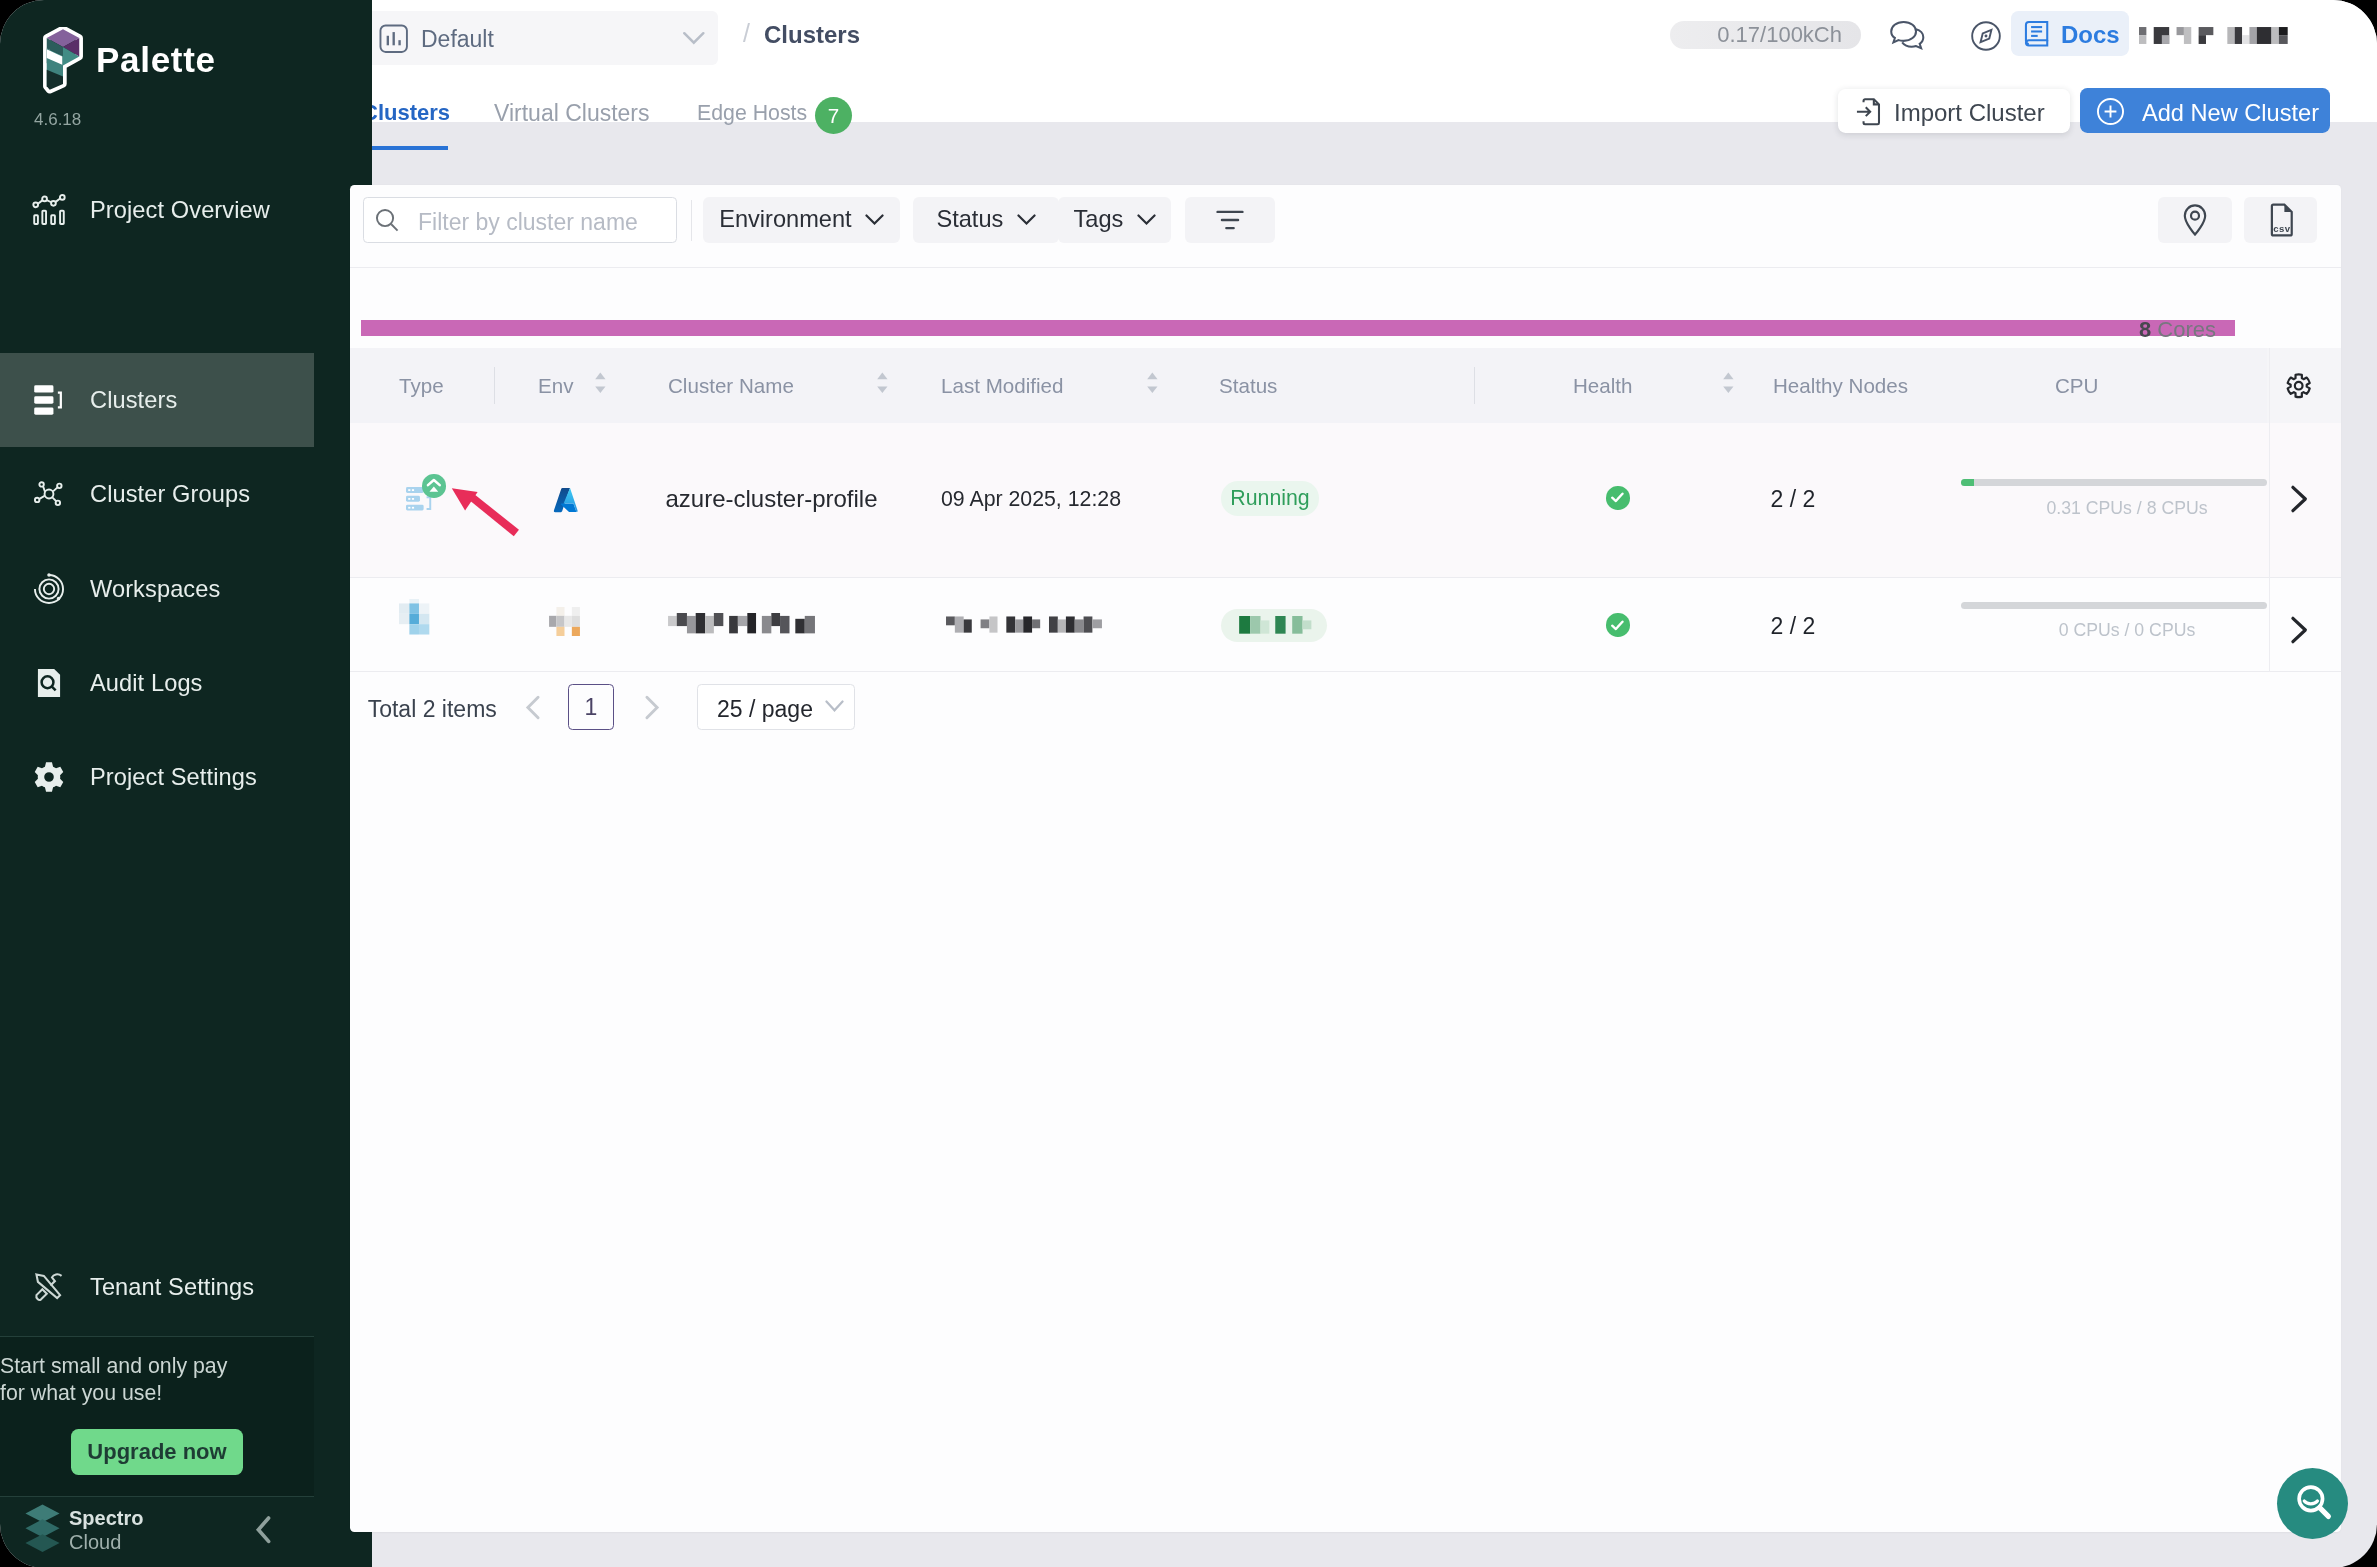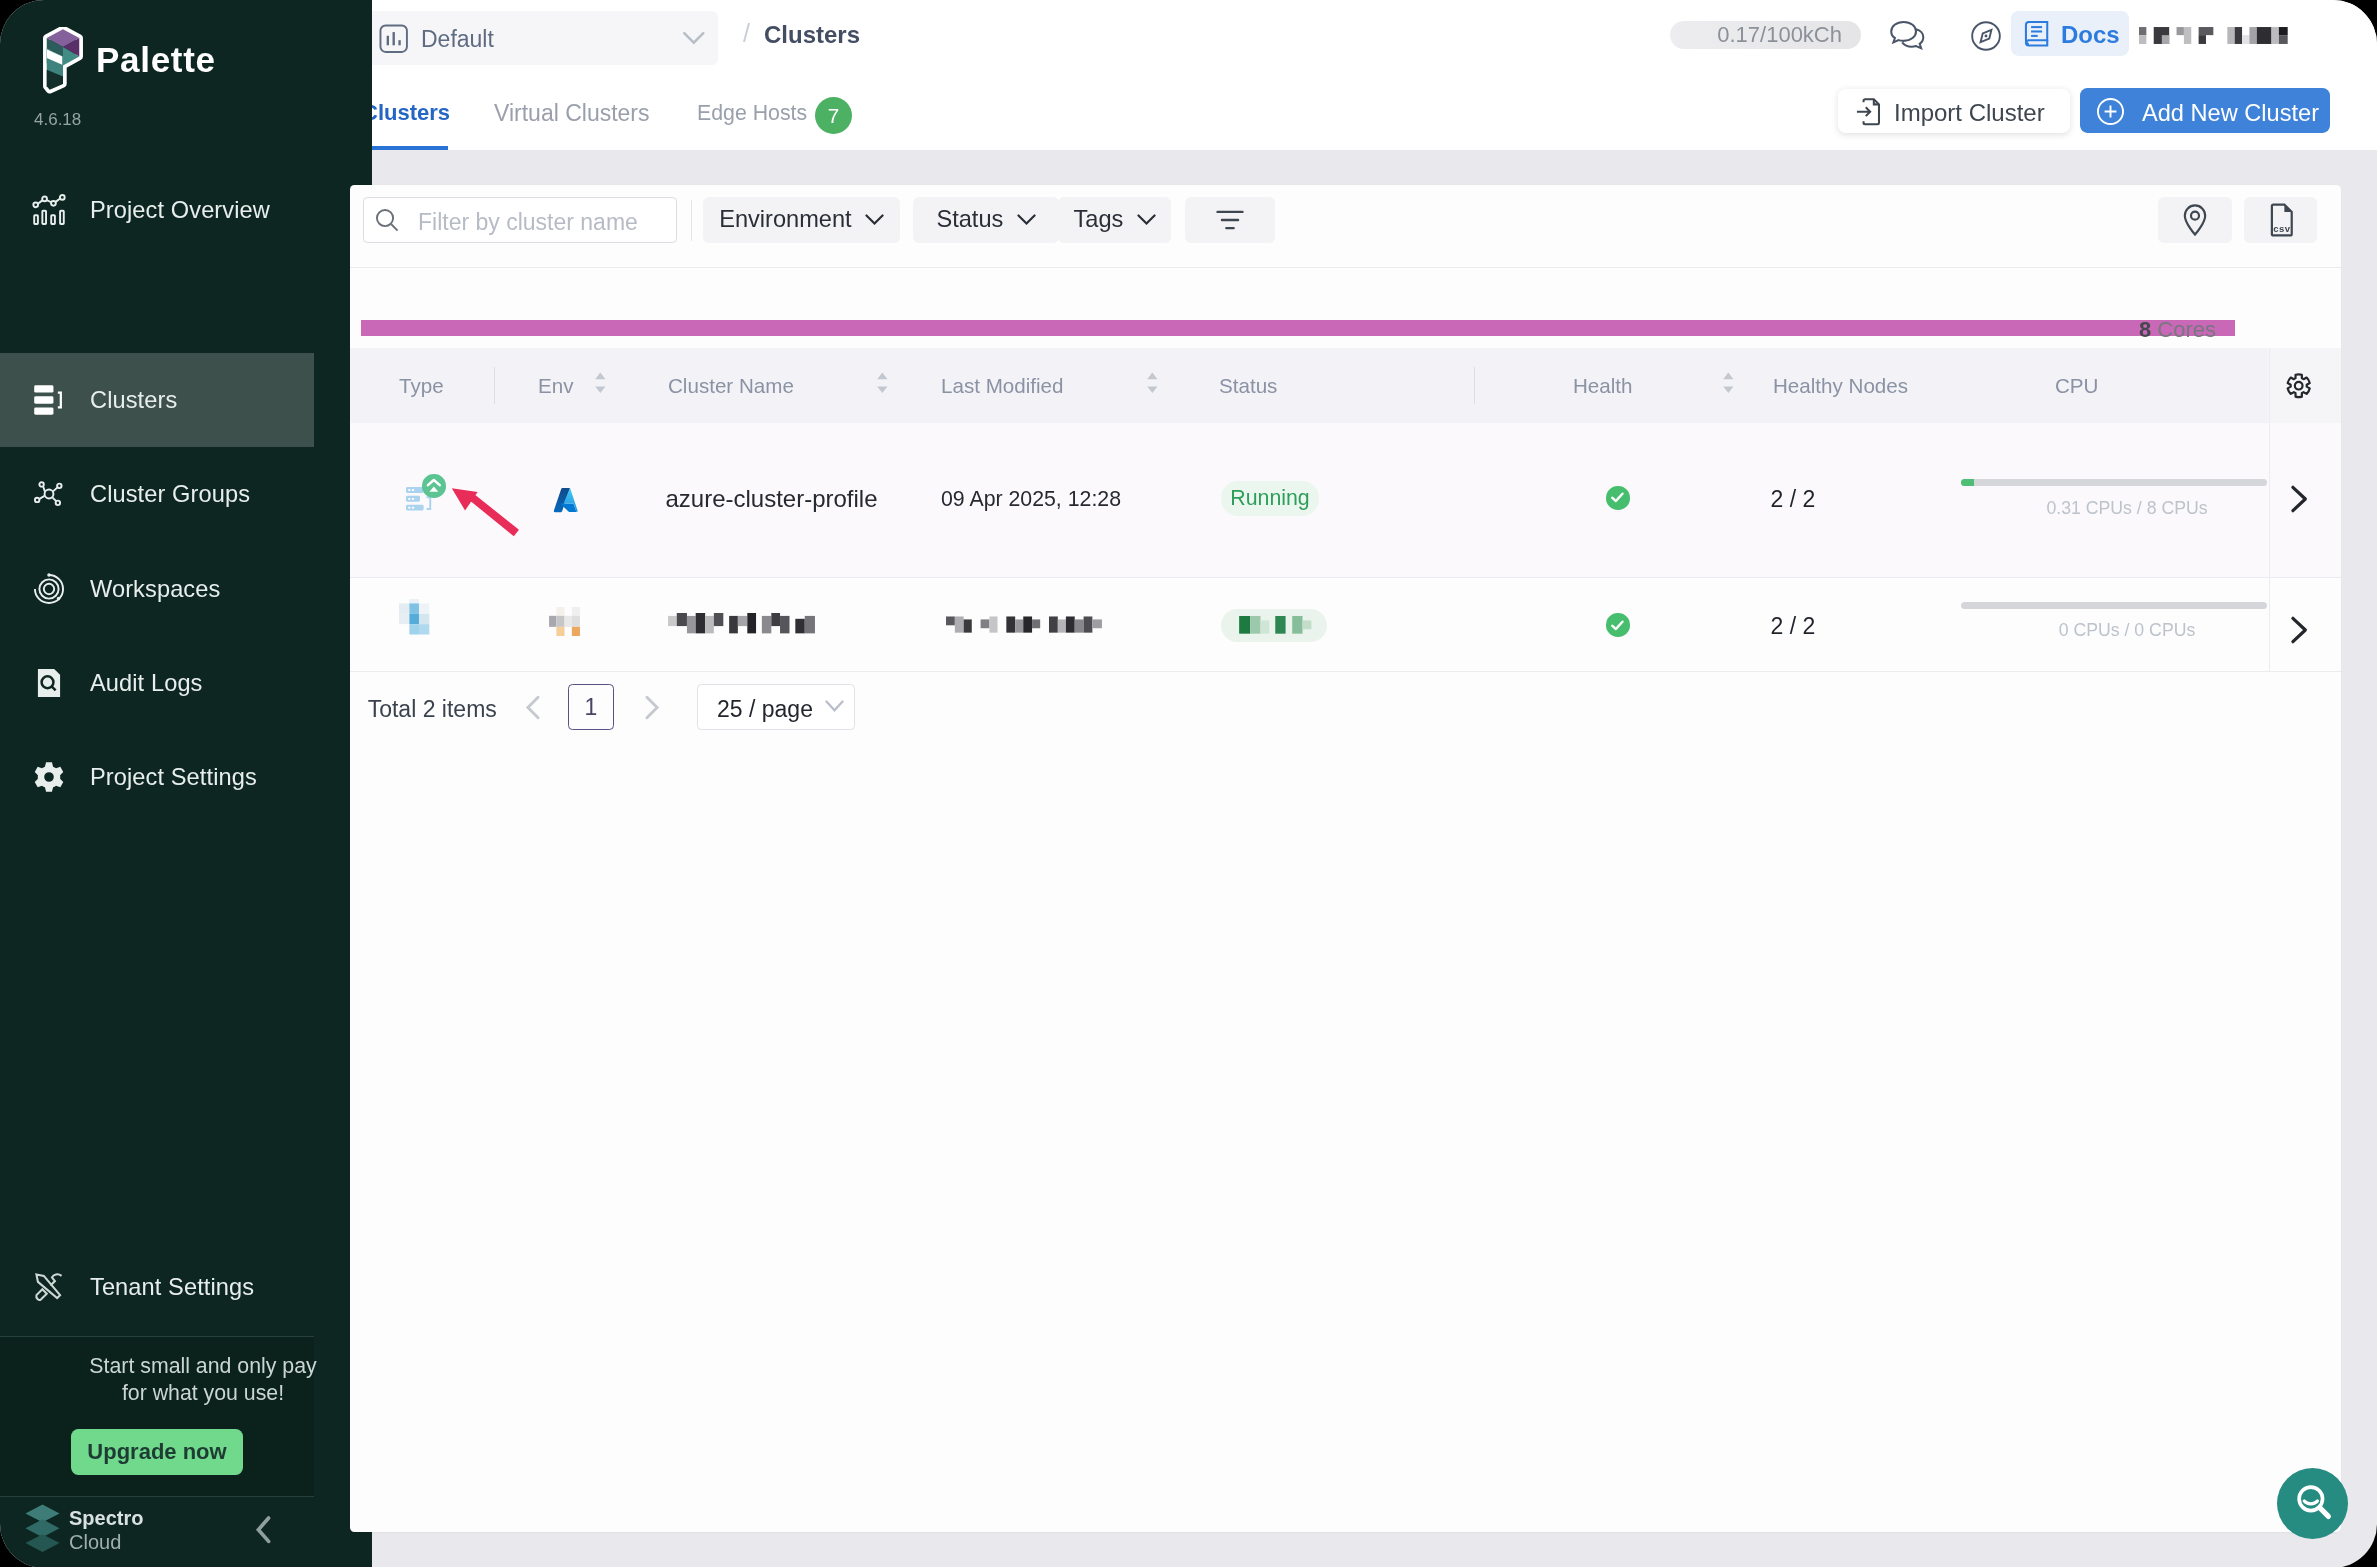--- a/index.html
+++ b/index.html
@@ -6,21 +6,21 @@
   html,body { width:2377px; height:1568px; background:#000; font-family:"Liberation Sans", sans-serif; }
   .page { will-change:transform; position:absolute; left:0; top:0; width:2377px; height:1568px; background:#E8E8ED; border-radius:44px; overflow:hidden; }
   .abs { position:absolute; }
   
   .sidebar { will-change:transform; position:absolute; left:0; top:0; width:372px; height:1568px; background:#0E2621; }
   .nav-item { position:absolute; left:0; width:314px; height:94px; color:#E7EEEC; }
   .nav-item .ic { position:absolute; left:32px; top:50%; transform:translateY(-50%); width:34px; height:34px; }
   .nav-item .lb { position:absolute; left:90px; top:50%; transform:translateY(-50%); font-size:23.6px; letter-spacing:0.1px; }
   .nav-sel { background:#3D504B; }
   
-  .topbar { position:absolute; left:314px; top:0; width:2064px; height:150px; background:#FFFFFF; }
+  .topbar { position:absolute; left:314px; top:0; width:2064px; height:122px; background:#FFFFFF; }
   
   .card { position:absolute; left:350px; top:185px; width:1991px; height:1347px; background:#FDFDFE; border-radius:4.4px; box-shadow:0 0.7px 2.2px rgba(0,0,0,0.04); }
   .chip { position:absolute; top:11.8px; height:46px; background:#F3F3F6; border-radius:5.9px; display:flex; align-items:center; justify-content:center; color:#2A2E36; font-size:23.6px; }
   .th { position:absolute; top:163px; height:75px; display:flex; align-items:center; color:#8A92A4; font-size:20.6px; }
   .sorter { display:inline-block; margin-left:19px; }
 </style>
 </head>
 <body>
 <div class="page">
   <div class="topbar">
@@ -181,21 +181,21 @@
     <div class="nav-item" style="top:1240px;">
       <svg class="ic" viewBox="0 0 46 46" fill="none" stroke="#CDd8d5" stroke-width="2.8">
         <path d="M6 6 l10 2 22 26 -4 4 L8 16 Z"></path>
         <path d="M40 8 c-5-4 -11-2 -13 2 l4 5 -6 6"></path>
         <path d="M6 34 l8-8 6 6 -8 8 c-3 2 -7-2 -6-6 Z"></path>
       </svg>
       <div class="lb">Tenant Settings</div>
     </div>
     <div class="abs" style="left:0; top:1336px; width:314px; height:0.7px; background:#24403A;"></div>
     <div class="abs" style="left:0; top:1337px; width:314px; height:159px; background:#0B211C;"></div>
-    <div class="abs" style="left:0; top:1353px; width:314px; text-align:center; color:#CBD6D3; font-size:21.3px; line-height:27px;margin-left:46px;">Start small and only pay<br>for what you use!</div>
+    <div class="abs" style="left:0; top:1353px; width:314px; text-align:left; color:#CBD6D3; font-size:21.3px; line-height:27px;">Start small and only pay<br>for what you use!</div>
     <div class="abs" style="left:71px; top:1429px; width:172px; height:46px; background:#70D98B; border-radius:7.4px; color:#1E3C34; font-size:22px; font-weight:600; display:flex; align-items:center; justify-content:center;">Upgrade now</div>
     <div class="abs" style="left:0; top:1496px; width:314px; height:0.7px; background:#24403A;"></div>
     <svg class="abs" style="left:20.6px; top:1503px;" width="43" height="52" viewBox="0 0 58 70">
       <path d="M29 2 L52 14 L29 26 L6 14 Z" fill="#3E7C77"></path>
       <path d="M29 22 L52 34 L29 46 L6 34 Z" fill="#2F6A66"></path>
       <path d="M29 42 L52 54 L29 66 L6 54 Z" fill="#245752"></path>
     </svg>
     <div class="abs" style="left:69px; top:1507px; color:#D9E2E0; font-size:20px; font-weight:700;">Spectro</div>
     <div class="abs" style="left:69px; top:1531px; color:#9FB0AC; font-size:20px;">Cloud</div>
     <svg class="abs" style="left:254px; top:1515px;" width="19" height="29.4" viewBox="0 0 26 40" fill="none" stroke="#8FA09C" stroke-width="5" stroke-linecap="round">

